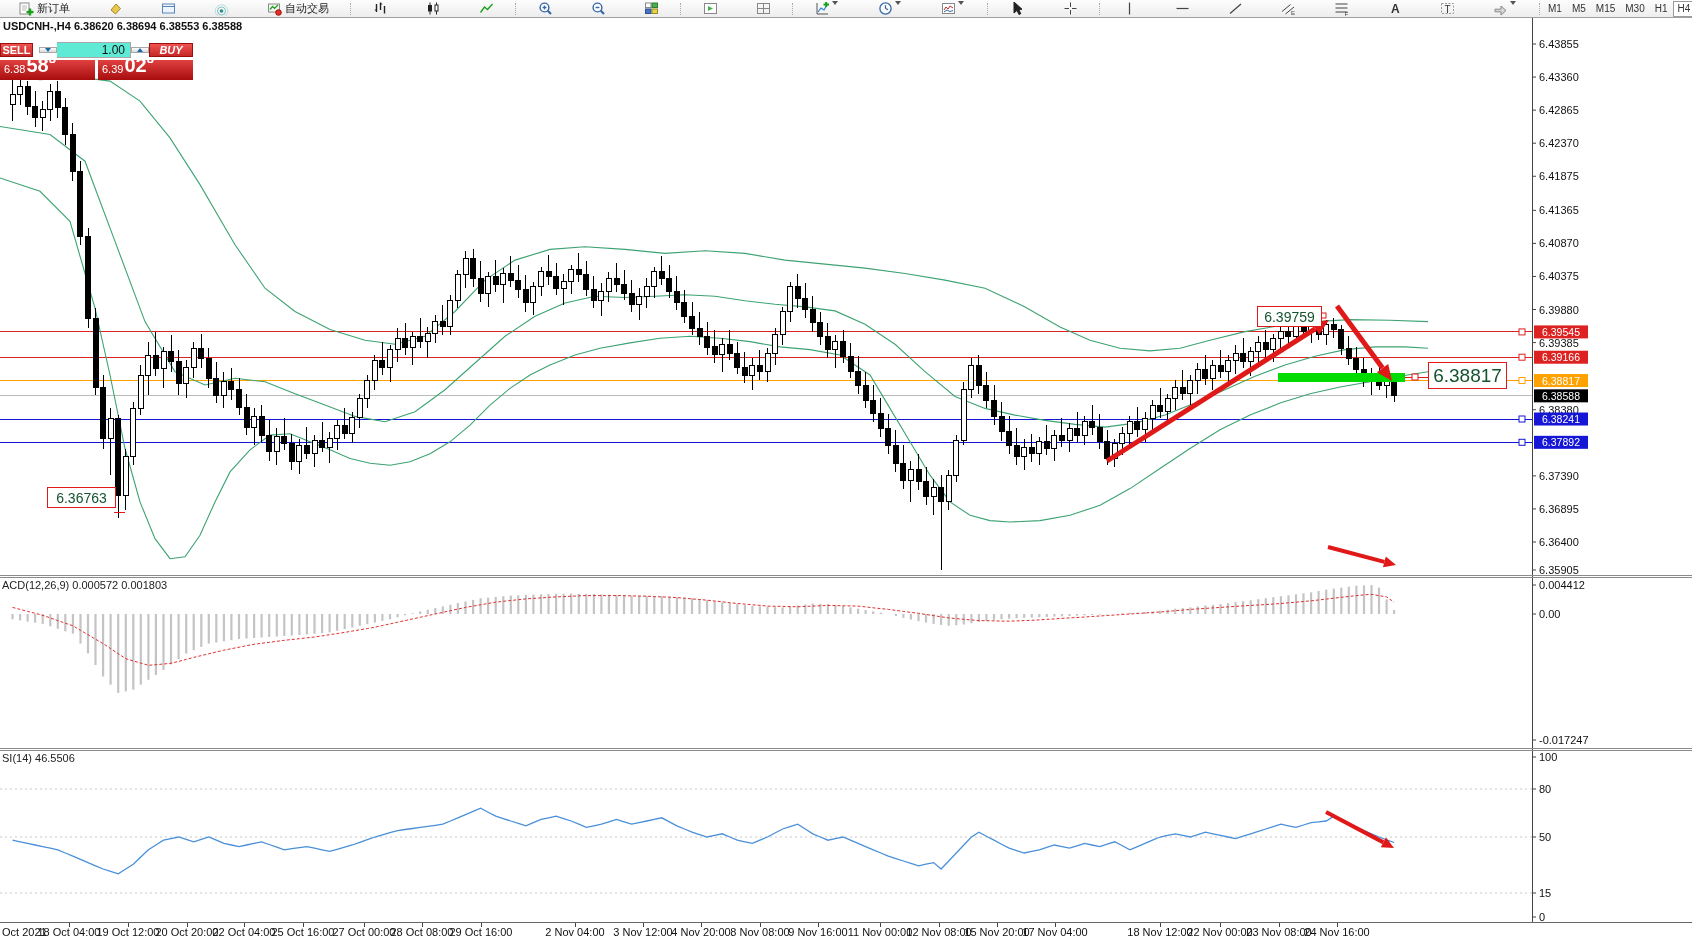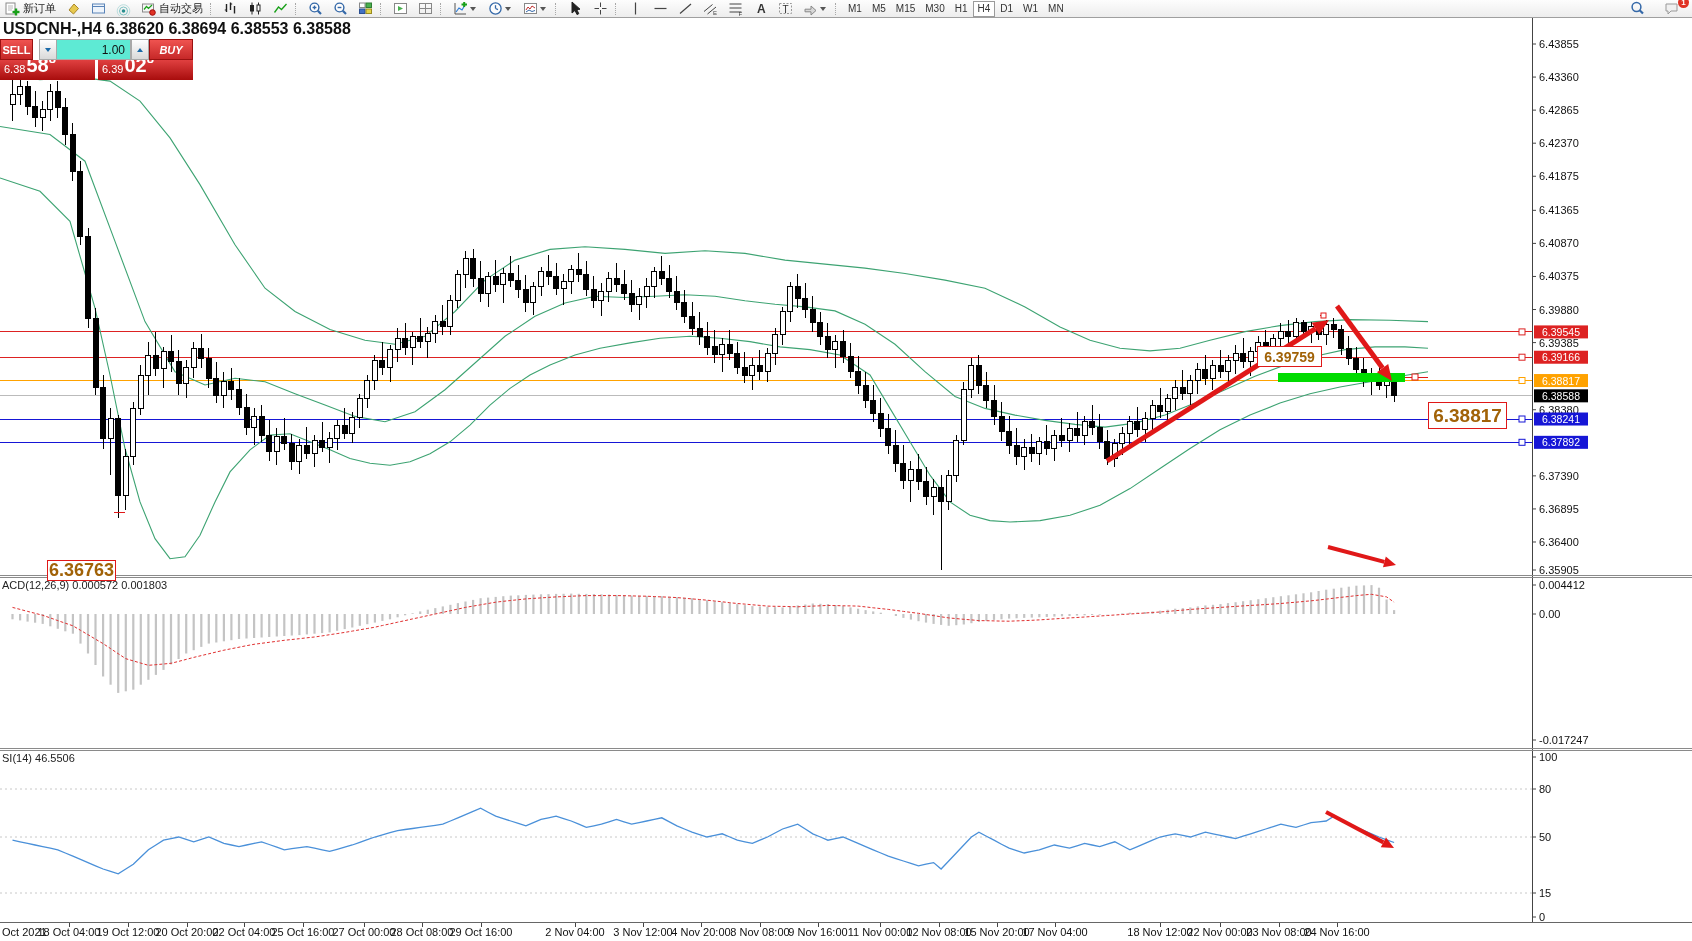--- a/index.html
+++ b/index.html
@@ -8,49 +8,49 @@
     background:#fff;font-family:"Liberation Sans",sans-serif;
     -webkit-font-smoothing:antialiased;
   }
   
   .toolbar{
     position:absolute;left:0;top:0;width:1692px;height:17px;z-index:20;
     background:linear-gradient(#fdfdfd,#ededed);
     border-bottom:1px solid #9f9f9f;
     display:flex;align-items:center;font-size:11px;color:#222;
   }
-  .tb-btn{height:15px;display:inline-flex;align-items:center;padding:0 4px;margin:0 1px;cursor:default;}
+  .tb-btn{height:15px;display:inline-flex;align-items:flex-start;padding:0 18px;margin:0 1px;cursor:default;}
   .tb-btn .lbl{margin-left:3px;white-space:nowrap;}
   .grip{width:4px;height:12px;border-left:1px dotted #a8a8a8;margin:0 3px 0 2px;}
   .caret{width:0;height:0;border-left:3px solid transparent;border-right:3px solid transparent;border-top:4px solid #555;margin:0 2px;}
   .tf-btn{font-size:10px;padding:0 4px;height:14px;line-height:14px;color:#333;border:1px solid transparent;}
   .tf-btn.active{background:#fff;border:1px solid #9b9b9b;}
   .tb-right{margin-left:auto;display:flex;align-items:center;gap:9px;padding-right:8px;}
   .chat-wrap{position:relative;}
   .badge{
     position:absolute;top:-4px;right:-6px;width:11px;height:11px;border-radius:50%;
     background:#e03224;color:#fff;font-size:8px;line-height:11px;text-align:center;font-weight:bold;
   }
   
   #chart-canvas{position:absolute;left:0;top:0;width:1692px;height:941px;z-index:1;}
   
-  .chart-title{position:absolute;left:3px;top:20px;font-size:16px;font-weight:bold;color:#111;z-index:6;letter-spacing:0;}
+  .chart-title{position:absolute;left:3px;top:20px;font-size:11px;font-weight:bold;color:#111;z-index:6;letter-spacing:0;}
   .ind-label{position:absolute;left:2px;font-size:11px;color:#222;z-index:6;}
   .ind-label.macd{top:579px;}
   .ind-label.rsi{top:752px;}
   .ann{
-    position:absolute;z-index:7;border:1px solid #e01818;background:#fff;color:#a16207;
-    display:flex;align-items:center;justify-content:center;font-weight:bold;margin-top:40px;
+    position:absolute;z-index:7;border:1px solid #e01818;background:#fff;color:#14532d;
+    display:flex;align-items:center;justify-content:center;font-weight:normal;
   }
   .ann-peak{left:1257px;top:306px;width:63px;height:19px;font-size:14px;}
   .ann-entry{left:1428px;top:362px;width:77px;height:25px;font-size:19px;}
-  .ann-low{left:47px;top:520px;width:67px;height:19px;font-size:18px;}
+  .ann-low{left:47px;top:487px;width:67px;height:19px;font-size:14px;}
   
   .trade-panel{position:absolute;left:0px;top:39px;width:193px;z-index:8;}
-  .tp-row1{display:flex;height:21px;}
+  .tp-row1{display:flex;height:21px;align-items:center;}
   .sell-btn,.buy-btn{
     color:#fff;font-size:11px;font-weight:bold;display:flex;align-items:center;justify-content:center;
     background:linear-gradient(#ef5350,#c62828);border:1px solid #9a1010;box-sizing:border-box;
   }
   .sell-btn{width:33px;margin-right:6px;}
   .buy-btn{width:44px;margin-left:0;font-style:italic;}
   .spin{
     width:18px;box-sizing:border-box;border:1px solid #a8a8a8;background:linear-gradient(#fefefe,#d9d9d9);
     display:flex;align-items:center;justify-content:center;
   }

